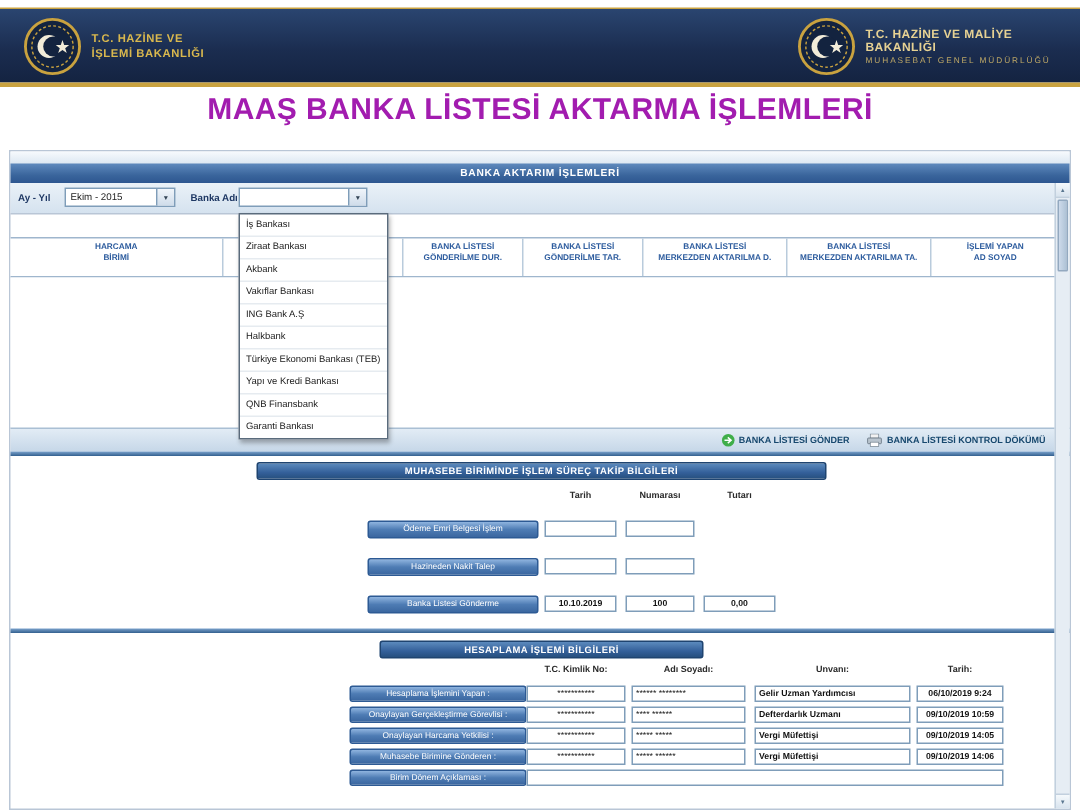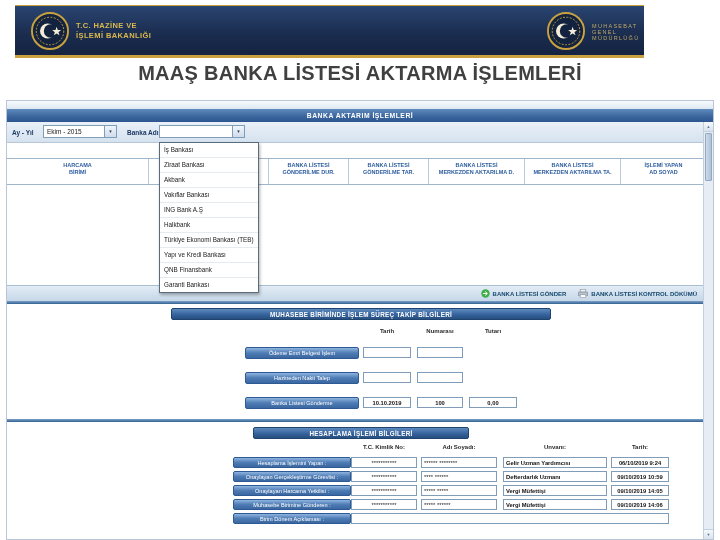--- a/index.html
+++ b/index.html
@@ -1,34 +1,34 @@
 <!DOCTYPE html>
 <html lang="tr"><head>
 <meta charset="utf-8">
 <style>
   html,body{margin:0;padding:0;background:#fff;}
   body{width:720px;height:540px;overflow:hidden;font-family:"Liberation Sans",sans-serif;}
   .slide{position:relative;width:720px;height:540px;background:#fff;overflow:hidden;}
 
   
-  .gov-header{position:absolute;top:5px;left:15px;width:629px;height:53px;box-sizing:border-box;
+  .gov-header{position:absolute;top:5px;left:0;width:720px;height:53px;box-sizing:border-box;
     background:linear-gradient(180deg,#2a4570 0%,#1b2d50 55%,#142341 100%);
     border-top:1px solid #c9a23f;border-bottom:3px solid #c9a23f;}
   .brand{position:absolute;display:flex;align-items:center;gap:7px;}
   .brand-left{left:16px;top:6px;}
   .brand-right{left:532px;top:6px;}
   .emblem{width:38px;height:38px;flex:0 0 auto;}
   .brand-lines{display:flex;flex-direction:column;justify-content:center;}
   .brand-line{font-size:7.5px;font-weight:bold;color:#d9b84e;letter-spacing:.4px;line-height:1.3;}
   .brand-title{font-size:8px;font-weight:bold;color:#e6d193;letter-spacing:.3px;}
   .brand-sub{font-size:5.5px;color:#bda766;letter-spacing:1.3px;margin-top:2px;}
 
   
   .page-title{position:absolute;top:62px;left:0;width:720px;text-align:center;margin:0;
-    font-size:20px;font-weight:bold;color:#404040;letter-spacing:.3px;}
+    font-size:20px;font-weight:bold;color:#a21caf;letter-spacing:.3px;}
 
   
   .app{position:absolute;top:100px;left:6px;width:708px;height:440px;box-sizing:border-box;
     background:#fff;border:1px solid #b9c6d6;}
   .app-topstrip{position:absolute;top:0;left:0;right:0;height:8px;
     background:linear-gradient(180deg,#f7fafd,#dde8f2);border-bottom:1px solid #cdd9e5;}
   .app-titlebar{position:absolute;top:8px;left:0;right:0;height:13px;
     background:linear-gradient(180deg,#5f8abd 0%,#3a659c 60%,#2d5690 100%);
     color:#fff;font-size:6.8px;font-weight:bold;letter-spacing:.5px;text-align:center;line-height:13px;}
   .toolbar{position:absolute;top:21px;left:0;right:0;height:20px;
@@ -106,20 +106,21 @@
     </div>
     <div class="brand brand-right">
       <svg class="emblem" viewBox="0 0 40 40">
         <circle cx="20" cy="20" r="19" fill="#13233f" stroke="#c9a23f" stroke-width="2"></circle>
         <circle cx="20" cy="20" r="14.5" fill="none" stroke="#c9a23f" stroke-width="1" stroke-dasharray="2 1.6"></circle>
         <circle cx="17.5" cy="20" r="8" fill="#f2ecd9"></circle>
         <circle cx="20.5" cy="20" r="7" fill="#13233f"></circle>
         <polygon points="27,15.5 28.2,19 31.7,19 28.9,21.2 30,24.6 27,22.5 24,24.6 25.1,21.2 22.3,19 25.8,19" fill="#f2ecd9"></polygon>
       </svg>
       <div class="brand-lines">
+        <div class="brand-title">T.C. HAZİNE VE MALİYE BAKANLIĞI</div>
         <div class="brand-sub">MUHASEBAT GENEL MÜDÜRLÜĞÜ</div>
       </div>
     </div>
   </div>
 
   <h1 class="page-title">MAAŞ BANKA LİSTESİ AKTARMA İŞLEMLERİ</h1>
 
   <div class="app">
     <div class="app-topstrip"></div>
     <div class="app-titlebar">BANKA AKTARIM İŞLEMLERİ</div>

